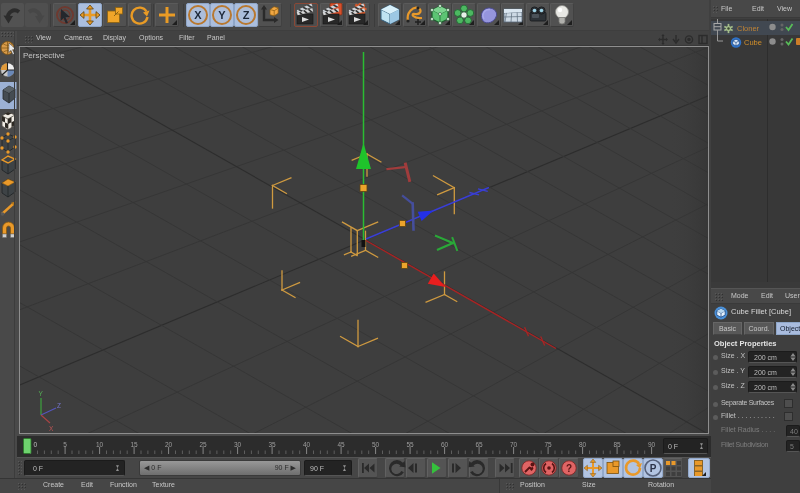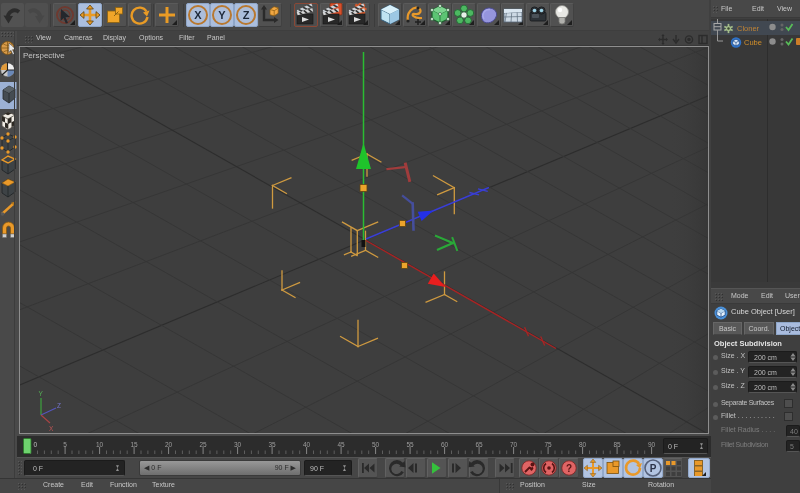--- a/index.html
+++ b/index.html
@@ -470,27 +470,27 @@
 <div class="abs mtext" style="left:731px;top:292px">Mode</div>
 <div class="abs mtext" style="left:761px;top:292px">Edit</div>
 <div class="abs mtext" style="left:785px;top:292px">User</div>
 
 <svg class="abs" style="left:714px;top:306px" width="14" height="14" viewBox="0 0 14 14">
 <circle cx="7" cy="7" r="6.5" fill="#4a90d8"></circle>
 <path d="M7,2.8 L11.2,4.9 L11.2,9.1 L7,11.2 L2.8,9.1 L2.8,4.9Z" fill="#e8f2fc" stroke="#1d4a86" stroke-width="0.8"></path>
 <path d="M2.8,4.9 L7,7 L11.2,4.9 M7,7 V11.2" stroke="#1d4a86" stroke-width="0.8" fill="none"></path>
 <path d="M7,2.8 L11.2,4.9 L7,7 L2.8,4.9Z" fill="#b8d8f0"></path>
 </svg>
-<div class="abs" style="left:731px;top:307px;font-size:7.5px;color:#d8d8d8;white-space:nowrap">Cube Object [User]</div>
+<div class="abs" style="left:731px;top:307px;font-size:7.5px;color:#d8d8d8;white-space:nowrap">Cube Fillet [Cube]</div>
 
 <div class="abs" style="left:713px;top:322px;width:29px;height:13px;background:#585858;border:1px solid #666;border-bottom-color:#444;color:#c8c8c8;font-size:7px;text-align:center;line-height:11px">Basic</div>
 <div class="abs" style="left:744px;top:322px;width:30px;height:13px;background:#585858;border:1px solid #666;border-bottom-color:#444;color:#c8c8c8;font-size:7px;text-align:center;line-height:11px">Coord.</div>
 <div class="abs" style="left:776px;top:322px;width:26px;height:13px;background:#a9bcde;border:1px solid #8ea6c8;color:#131c2c;font-size:7px;text-align:left;padding-left:3px;line-height:11px">Object</div>
 
-<div class="abs" style="left:714px;top:339px;font-size:7.5px;font-weight:bold;color:#e4e4e4">Object Subdivision</div>
+<div class="abs" style="left:714px;top:339px;font-size:7.5px;font-weight:bold;color:#e4e4e4">Object Properties</div>
 
 <div class="abs" style="left:713px;top:352px;width:87px;height:44px;font-size:7px;color:#c2c2c2">
 <div style="position:absolute;left:0;top:3px;width:5px;height:5px;border-radius:50%;background:#5c5c5c"></div>
 <div style="position:absolute;left:8px;top:0">Size . X</div>
 <div style="position:absolute;left:8px;top:15px">Size . Y</div>
 <div style="position:absolute;left:8px;top:30px">Size . Z</div>
 <div style="position:absolute;left:0;top:18px;width:5px;height:5px;border-radius:50%;background:#5c5c5c"></div>
 <div style="position:absolute;left:0;top:33px;width:5px;height:5px;border-radius:50%;background:#5c5c5c"></div>
 </div>
 <div class="vbox" style="left:748px;top:351px;width:49px;height:12px;font-size:7px;line-height:11px;padding-left:5px">200 cm</div>

